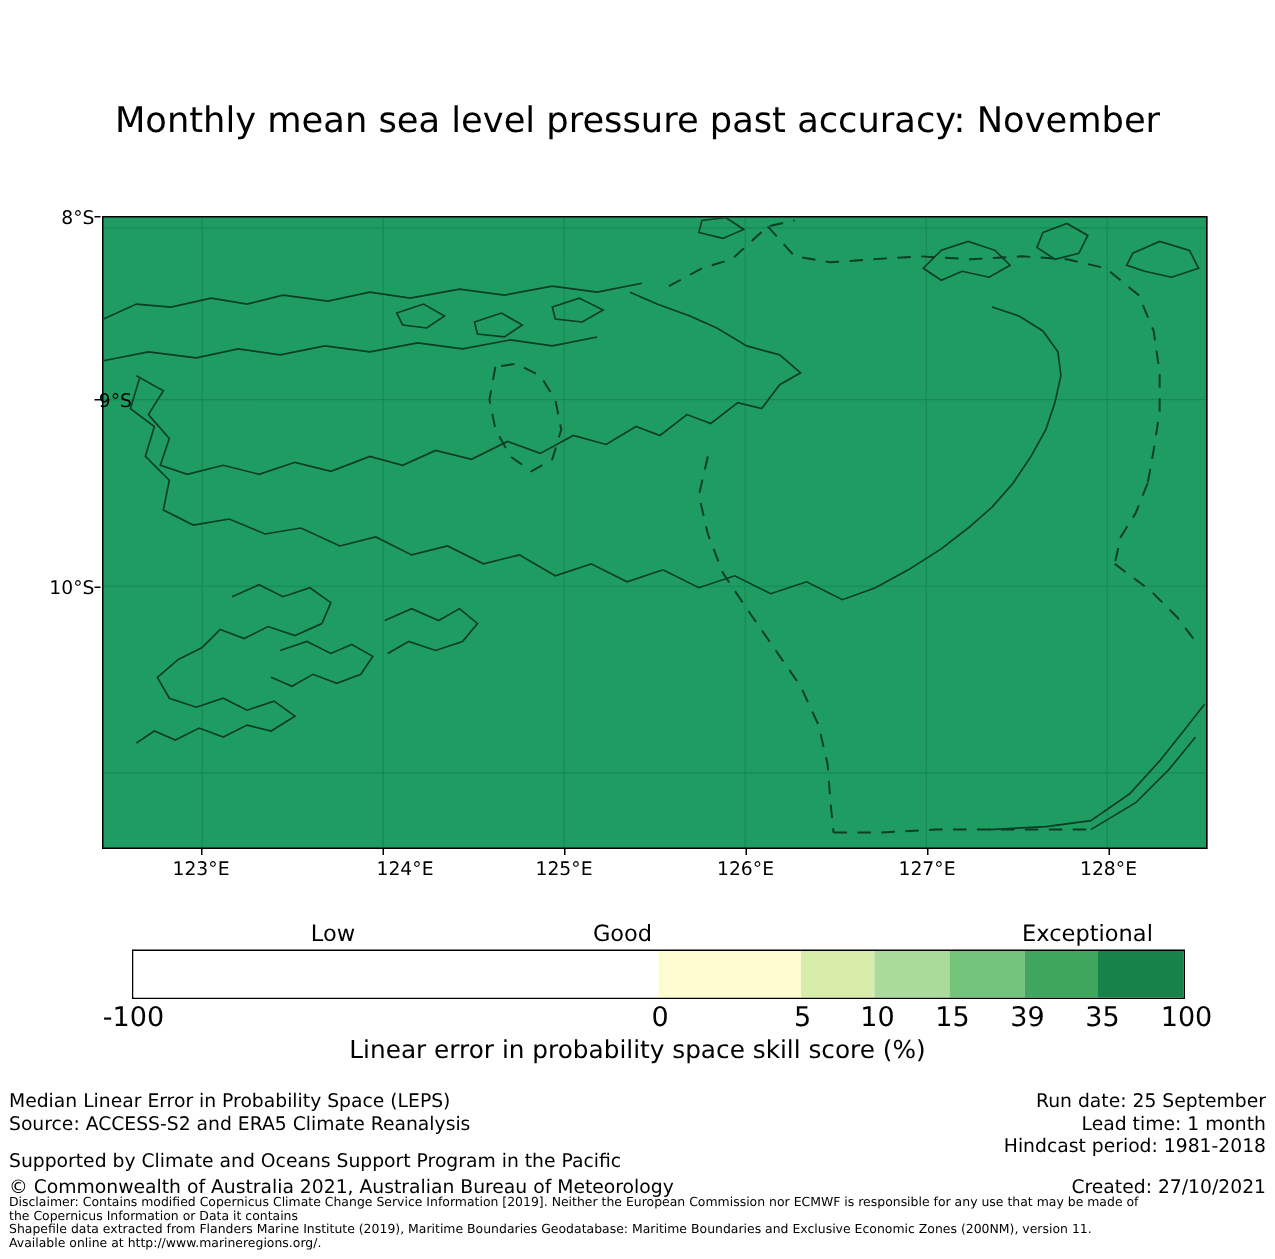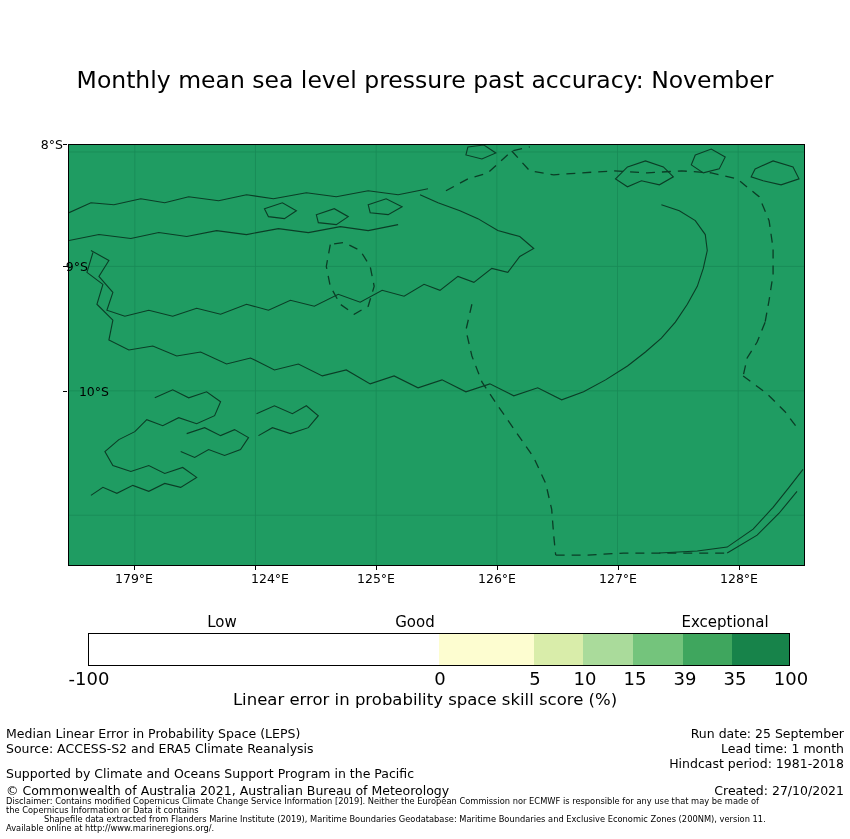--- a/index.html
+++ b/index.html
@@ -193,26 +193,26 @@
 
     <g fill="none" stroke="#0b3d26" stroke-width="1.1">
       <path d="M660 410 L690 392 L712 370 L730 348"></path>
       <path d="M592 410 L630 408 L660 404 L686 386 L706 364 L722 344 L736 326"></path>
     </g>
   </svg>
 </div>
 
 <div class="ytick-wrap" style="top:137px;">8°S</div>
 <div class="ytick-wrap" style="top:259px;padding-left:25px;">9°S</div>
-<div class="ytick-wrap" style="top:384px;padding-left:46px;">10°S</div>
+<div class="ytick-wrap" style="top:384px;">10°S</div>
 <div class="tick-mark-y" style="top:144px;"></div>
 <div class="tick-mark-y" style="top:266px;"></div>
 <div class="tick-mark-y" style="top:391px;"></div>
 
-<div class="xtick-wrap" style="left:94px;  top:571px;">179°E</div>
+<div class="xtick-wrap" style="left:94px;  top:571px;">123°E</div>
 <div class="xtick-wrap" style="left:230px; top:571px;">124°E</div>
 <div class="xtick-wrap" style="left:336px; top:571px;">125°E</div>
 <div class="xtick-wrap" style="left:457px; top:571px;">126°E</div>
 <div class="xtick-wrap" style="left:578px; top:571px;">127°E</div>
 <div class="xtick-wrap" style="left:699px; top:571px;">128°E</div>
 <div class="tick-mark-x" style="left:134px;"></div>
 <div class="tick-mark-x" style="left:255px;"></div>
 <div class="tick-mark-x" style="left:376px;"></div>
 <div class="tick-mark-x" style="left:497px;"></div>
 <div class="tick-mark-x" style="left:618px;"></div>
@@ -249,14 +249,14 @@
 <div class="footer-right" style="top:726px;">Run date: 25 September</div>
 <div class="footer-right" style="top:741px;">Lead time: 1 month</div>
 <div class="footer-right" style="top:756px;">Hindcast period: 1981-2018</div>
 
 <div class="footer-left" style="top:766px;">Supported by Climate and Oceans Support Program in the Pacific</div>
 <div class="footer-left" style="top:783px;">© Commonwealth of Australia 2021, Australian Bureau of Meteorology</div>
 <div class="footer-fine-right" style="top:783px;">Created: 27/10/2021</div>
 
 <div class="footer-fine" style="top:797px;">Disclaimer: Contains modified Copernicus Climate Change Service Information [2019]. Neither the European Commission nor ECMWF is responsible for any use that may be made of</div>
 <div class="footer-fine" style="top:806px;">the Copernicus Information or Data it contains</div>
-<div class="footer-fine" style="top:815px;margin-left:38px;">Shapefile data extracted from Flanders Marine Institute (2019), Maritime Boundaries Geodatabase: Maritime Boundaries and Exclusive Economic Zones (200NM), version 11.</div>
+<div class="footer-fine" style="top:815px;">Shapefile data extracted from Flanders Marine Institute (2019), Maritime Boundaries Geodatabase: Maritime Boundaries and Exclusive Economic Zones (200NM), version 11.</div>
 <div class="footer-fine" style="top:824px;">Available online at http://www.marineregions.org/.</div>
 
 </body></html>

